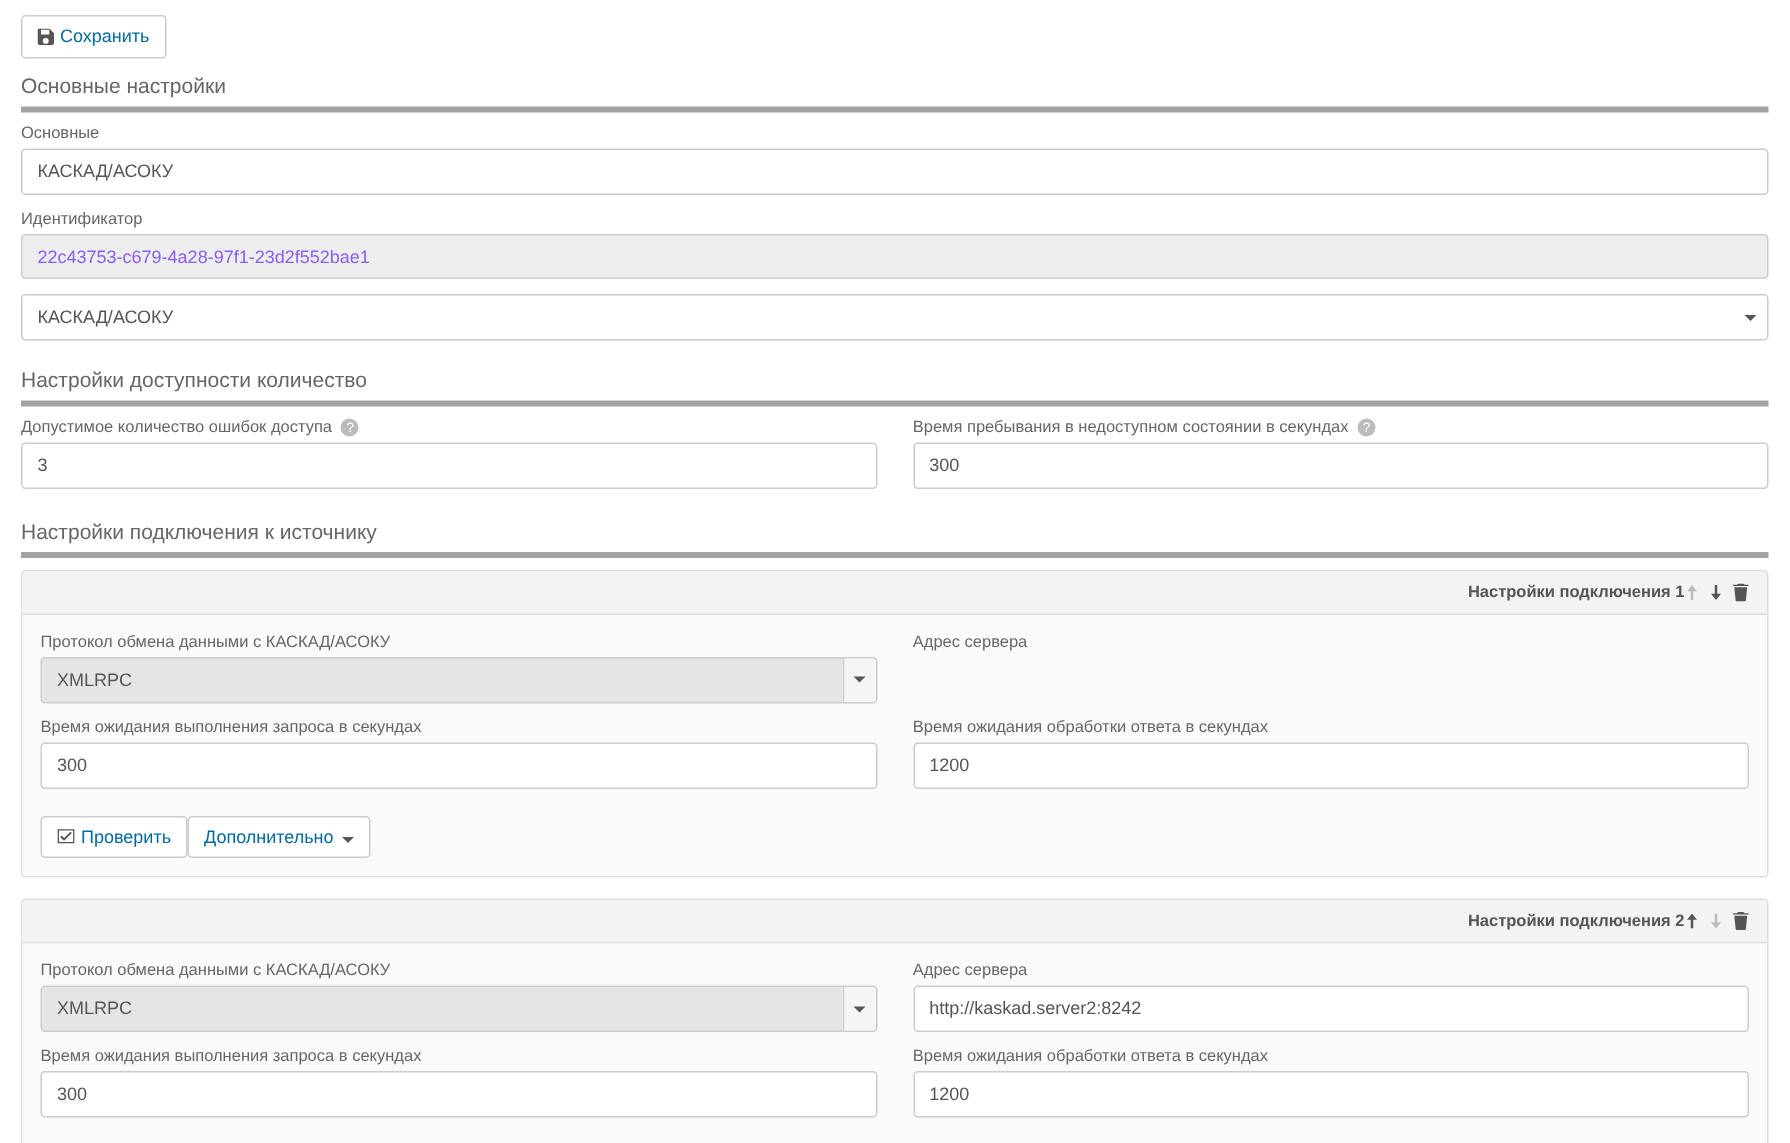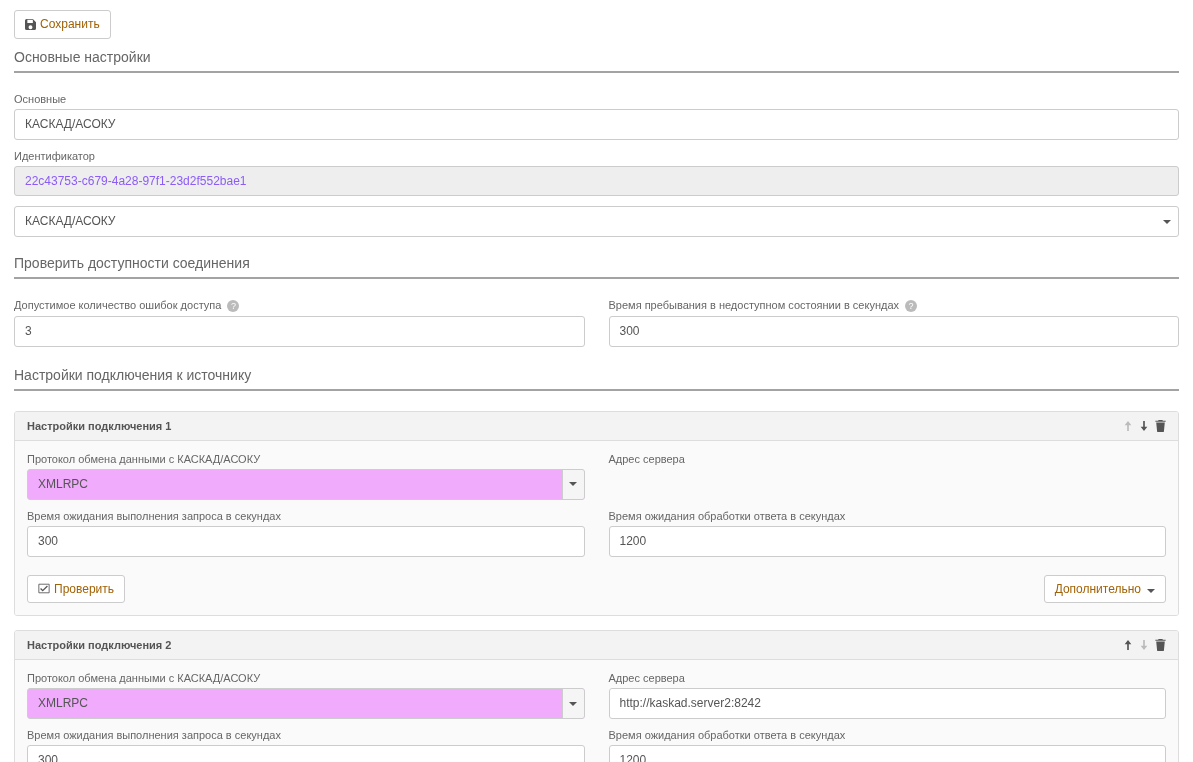--- a/index.html
+++ b/index.html
@@ -8,37 +8,37 @@
   font-size: 12px;
   color: #555;
   background: #fff;
   padding: 10px 14px;
 }
 .btn {
   display: inline-flex;
   align-items: center;
   padding: 5px 10px;
   font-size: 12px;
-  color: #a16207;
+  color: #0369a1;
   background: #fff;
   border: 1px solid #ccc;
   border-radius: 3px;
   cursor: pointer;
   line-height: 1.4;
 }
 .btn .icon { margin-right: 4px; font-size: 11px; }
 .btn .caret { margin-left: 6px; }
 
 .section-title {
   font-size: 14px;
   color: #666;
   font-weight: normal;
   padding: 8px 0 6px 0;
-  border-bottom: 2px solid #a3a3a3;
-  margin-bottom: 20px;
+  border-bottom: 4px solid #a3a3a3;
+  margin-bottom: 8px;
   margin-top: 2px;
 }
 
 .form-group { margin-bottom: 10px; }
 .form-label {
   display: block;
   font-size: 11px;
   color: #666;
   margin-bottom: 4px;
 }
@@ -64,21 +64,21 @@
   width: 100%;
   padding: 6px 24px 6px 10px;
   font-size: 12px;
   color: #555;
   background: #fff;
   border: 1px solid #ccc;
   border-radius: 3px;
   line-height: 1.4;
   cursor: pointer;
 }
-.select-control.gray { background: #f0abfc; }
+.select-control.gray { background: #e5e5e5; }
 .select-caret {
   position: absolute;
   right: 1px;
   top: 1px;
   bottom: 1px;
   width: 22px;
   display: flex;
   align-items: center;
   justify-content: center;
   border-left: 1px solid #ccc;
@@ -113,42 +113,42 @@
   border: 1px solid #ddd;
   border-radius: 3px;
   margin-bottom: 14px;
   overflow: hidden;
 }
 .panel-heading {
   background: #f3f3f3;
   padding: 8px 12px;
   border-bottom: 1px solid #ddd;
   display: flex;
-  justify-content: space-between;
+  justify-content: flex-end;
   align-items: center;
 }
 .panel-title {
   font-size: 11px;
   color: #555;
   font-weight: bold;
 }
 .panel-actions { display: flex; gap: 6px; align-items: center; }
 .panel-actions .ico {
   color: #555;
   font-size: 12px;
   cursor: pointer;
 }
 .panel-actions .ico.muted { color: #bbb; cursor: default; }
 .panel-body {
   padding: 12px;
   background: #fafafa;
 }
 .panel-footer-row {
   display: flex;
-  justify-content: space-between;
+  justify-content: flex-start;
   align-items: center;
   margin-top: 8px;
 }
 
 svg { display: block; }
 </style>
 </head>
 <body>
 
 
@@ -179,21 +179,21 @@
 <div class="form-group">
   <div class="select-wrap">
     <div class="select-control">КАСКАД/АСОКУ</div>
     <div class="select-caret plain">
         <div class="caret-down"></div>
       </div>
   </div>
 </div>
 
 
-<h3 class="section-title">Проверить доступности соединения</h3>
+<h3 class="section-title">Настройки доступности количество</h3>
 
 <div class="row">
   <div class="col">
     <div class="form-group">
       <label class="form-label">
         <span>Допустимое количество ошибок доступа</span>
         <span class="help-icon">?</span>
       </label>
       <input type="text" class="form-control" value="3" style="">
     </div>

